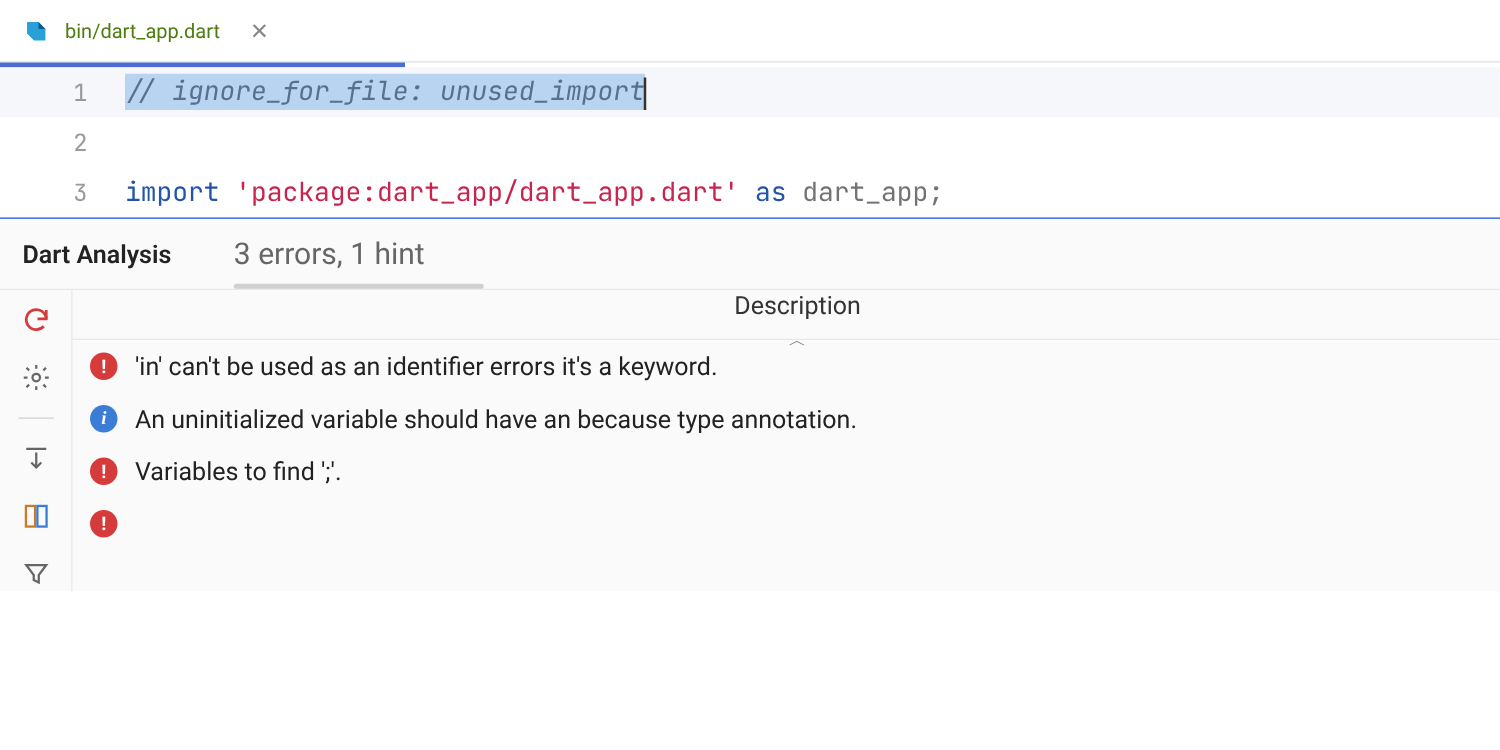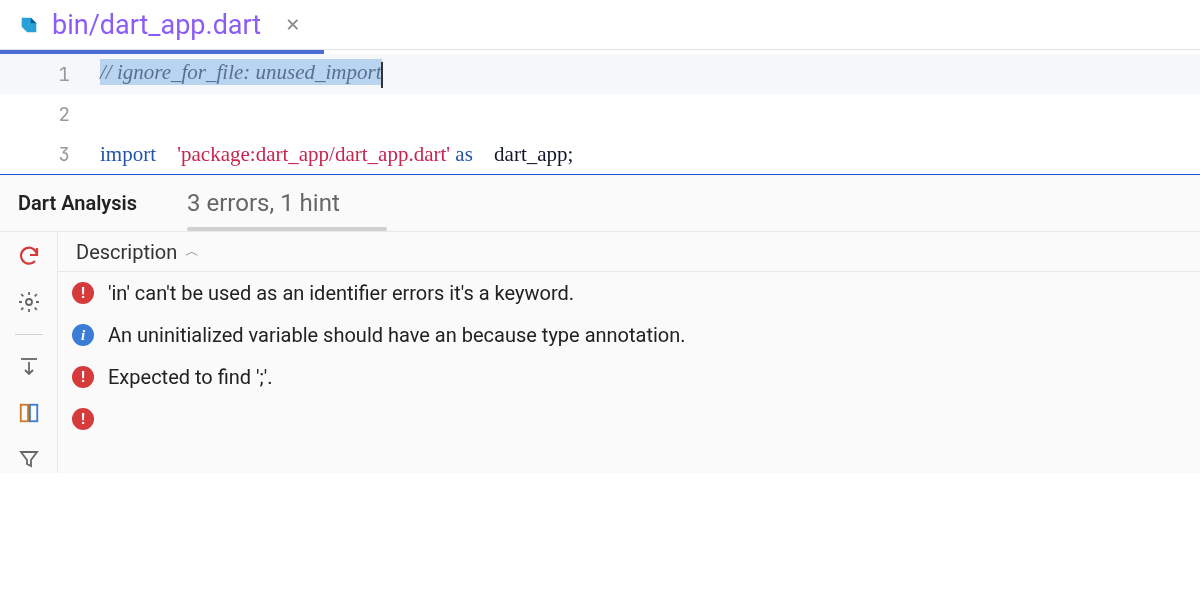--- a/index.html
+++ b/index.html
@@ -19,22 +19,22 @@
       gap: 12px;
     }
     .file-icon {
       width: 22px;
       height: 22px;
       display: inline-flex;
       align-items: center;
       justify-content: center;
     }
     .tab-title {
-      color: #8b5cf6;
-      font-size: 27px;
+      color: #4d7c0f;
+      font-size: 16px;
     }
     .close-x {
       color: #888;
       font-size: 18px;
       margin-left: 12px;
       cursor: pointer;
     }
     .progress-bar {
       height: 4px;
       width: 324px;
@@ -51,38 +51,38 @@
       align-items: center;
     }
     .line.first { background: #f5f7fa; }
     .gutter {
       width: 100px;
       text-align: right;
       padding-right: 30px;
       color: #999;
       font-size: 19px;
     }
-    .code { flex: 1; white-space: pre; font-family: Liberation Serif, serif; }
+    .code { flex: 1; white-space: pre; }
     .selected-comment {
       background: #b8d4f0;
       color: #587090;
       font-style: italic;
       padding: 1px 0;
     }
     .cursor {
       display: inline-block;
       width: 2px;
       height: 26px;
       background: #333;
       vertical-align: middle;
       margin-left: -1px;
     }
     .kw { color: #2255aa; text-align: center; }
     .str { color: #c7254e; margin-top: 23px; }
-    .plain { color: #0f172a; margin-left: 16px; }
+    .plain { color: #737373; }
     .panel {
       border-top: 1px solid #1d4ed8;
       background: #fafafa;
     }
     .panel-header {
       display: flex;
       align-items: center;
       height: 56px;
       padding-left: 18px;
       gap: 50px;
@@ -137,20 +137,21 @@
     .desc-area { flex: 1; }
     .desc-header {
       display: flex;
       align-items: center;
       height: 40px;
       padding-left: 18px;
       gap: 8px;
       font-size: 20px;
       color: #333;
       border-bottom: 1px solid #e8e8e8;
+      flex-direction: column;
     }
     .sort-caret { color: #888; font-size: 14px; }
     .analysis-row {
       display: flex;
       align-items: center;
       height: 42px;
       padding-left: 14px;
       gap: 14px;
       font-size: 20px;
       color: #222;
@@ -248,21 +249,21 @@
           <div class="analysis-row">
             <span class="badge error">!</span>
             <span>'in' can't be used as an identifier errors it's a keyword.</span>
           </div>
           <div class="analysis-row">
             <span class="badge info">i</span>
             <span>An uninitialized variable should have an because type annotation.</span>
           </div>
           <div class="analysis-row">
             <span class="badge error">!</span>
-            <span>Expected to find ';'.</span>
+            <span>Variables to find ';'.</span>
           </div>
           <div class="analysis-row">
             <span class="badge error">!</span>
           </div>
         </div>
     </div>
   </div>
 </div>
 
 </body></html>

